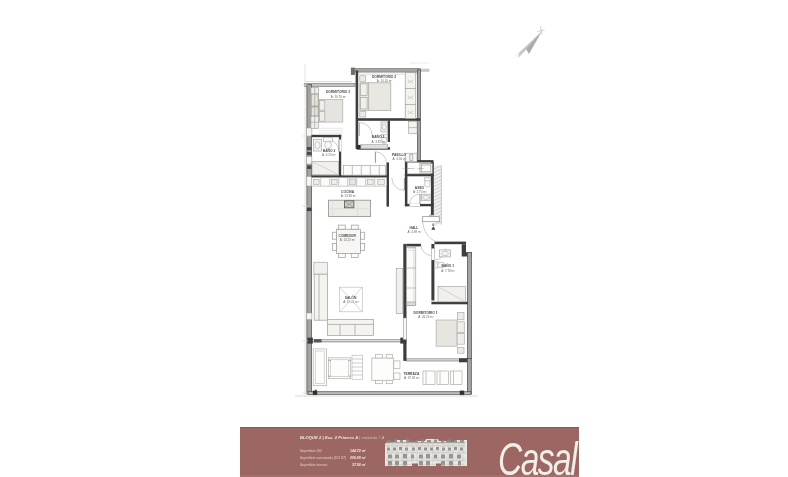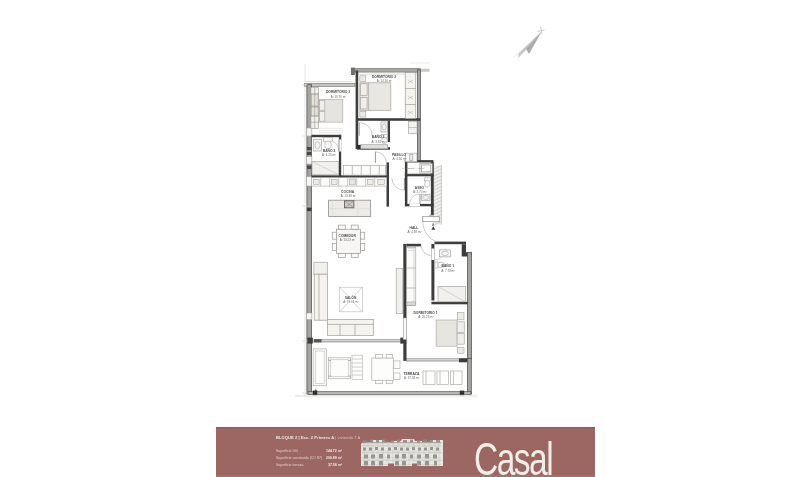--- a/index.html
+++ b/index.html
@@ -1,17 +1,17 @@
 <!DOCTYPE html>
 <html><head>
 <meta charset="utf-8">
 <style>
   html,body{margin:0;padding:0;background:#ffffff;width:788px;height:477px;overflow:hidden;}
   body{font-family:"Liberation Sans", sans-serif;position:relative;}
-  .banner{position:absolute;left:216px;top:427px;width:379px;height:50px;background:#9c6663;border-top:1px solid #8a5a57;}
+  .banner{position:absolute;left:240px;top:427px;width:339px;height:50px;background:#9c6663;border-top:1px solid #8a5a57;font-style:italic;}
   .banner::after{content:"";position:absolute;left:0;bottom:0;width:100%;height:3px;background:rgba(255,255,255,0.07);}
   .btitle{position:absolute;left:60px;top:7.3px;font-size:4.0px;font-weight:bold;color:#f3e9e7;letter-spacing:.1px;}
   .btitle .lt{font-weight:normal;color:#d8c0bd;}
   .brow{position:absolute;left:60px;width:66px;color:#e3cfcc;font-size:3.5px;}
   .brow .val{position:absolute;right:0;top:0;color:#f3e9e7;font-weight:bold;}
   .casal{position:absolute;left:258px;top:6px;color:#f1eee7;font-size:45.5px;transform:scaleX(.735);transform-origin:0 0;letter-spacing:-2px;}
 </style>
 </head>
 <body>
 

